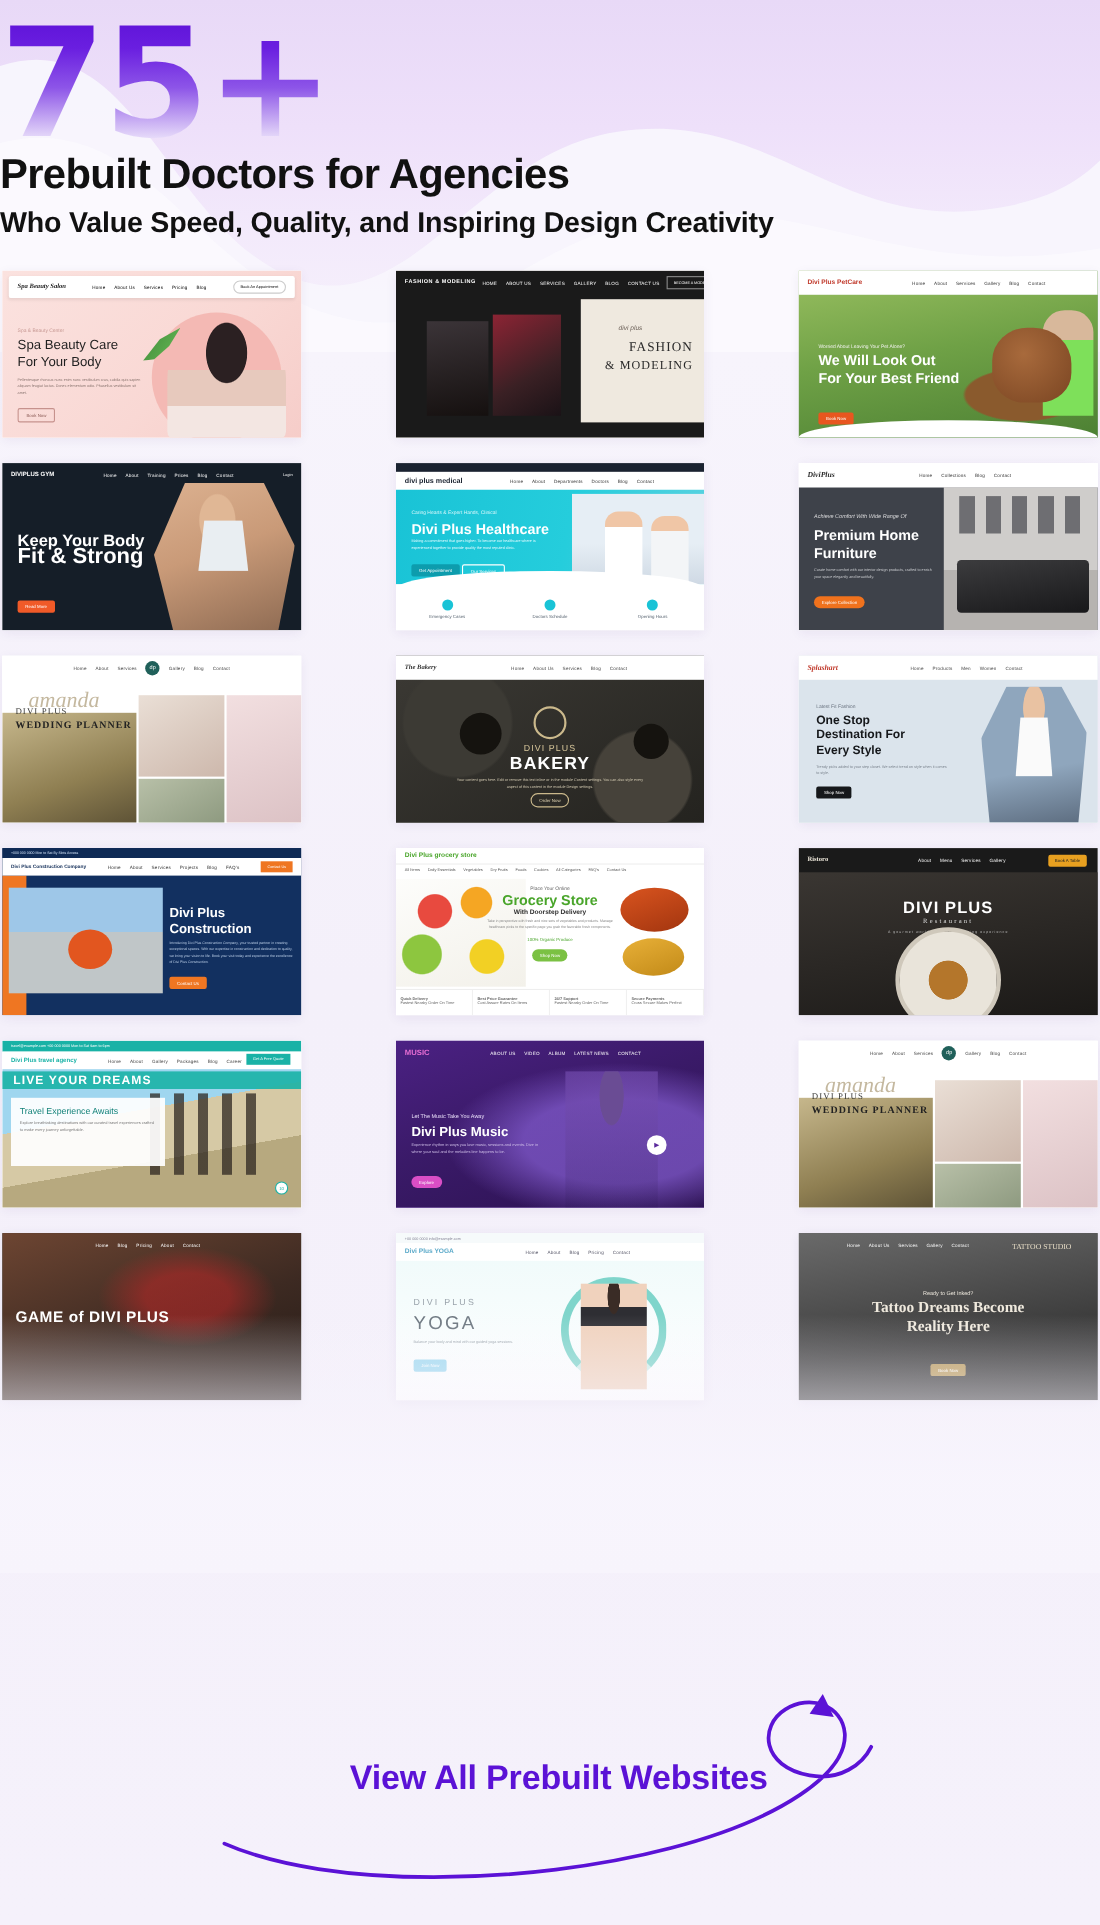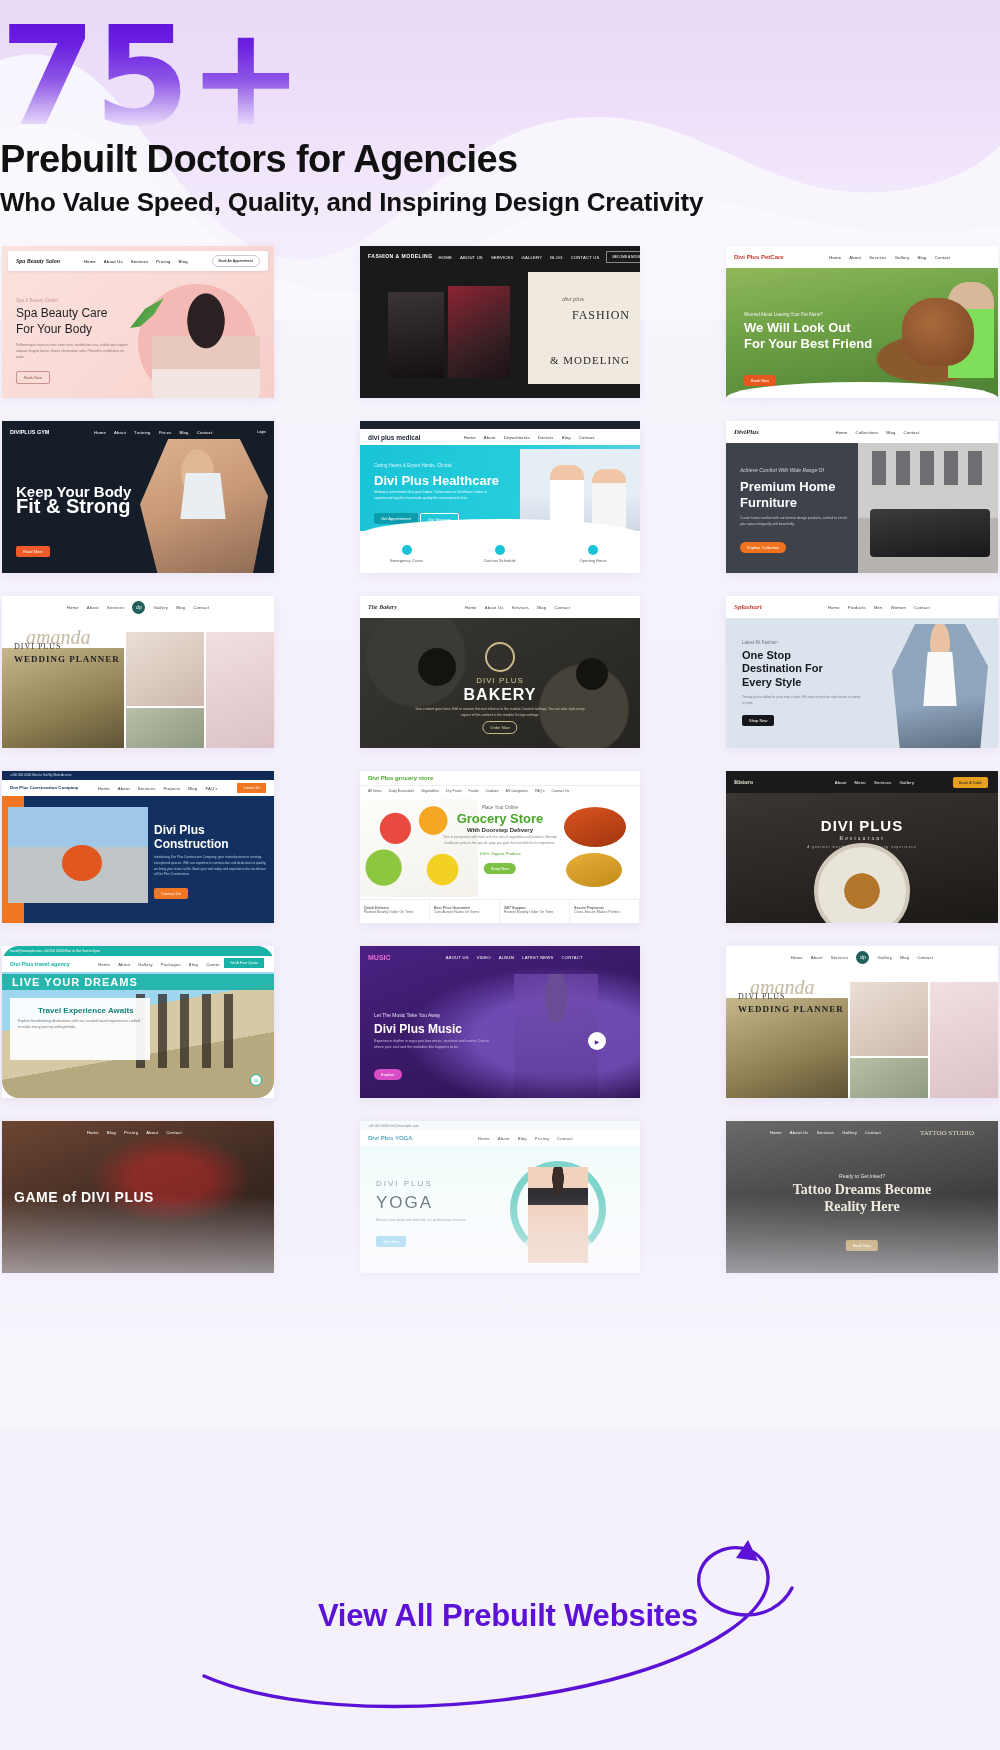--- a/index.html
+++ b/index.html
@@ -101,21 +101,21 @@
   .t-spa .leaf { position:absolute; left:128px; top:52px; width:34px; height:30px;
      background: linear-gradient(120deg,#3f8a3a,#68ba55); clip-path: polygon(0 100%, 45% 35%, 100% 0, 70% 55%, 30% 95%); }
 
   
   .t-fashion { background:#ece6dd; }
   .t-fashion .dark { position:absolute; left:0; top:0; width:100%; height:100%; background:#1a1a1a;}
   .t-fashion .panel { position:absolute; right:0; top:26px; bottom:14px; width:112px; background:#efe9df;}
   .t-fashion .ph1 { position:absolute; left:28px; top:46px; width:56px; height:86px; background:linear-gradient(170deg,#3b3438,#15100f);}
   .t-fashion .ph2 { position:absolute; left:88px; top:40px; width:62px; height:92px; background:linear-gradient(150deg,#8c2434,#3a2024 60%,#1a1216);}
   .t-fashion .ftitle { position:absolute; right:10px; top:62px; color:#2a2a2a; font-size:12px; letter-spacing:1px; font-family:"Liberation Serif", serif;}
-  .t-fashion .fsub { position:absolute; right:10px; top:80px; color:#2a2a2a; font-size:11px; letter-spacing:1px; font-family:"Liberation Serif", serif;margin-top:28px;}
+  .t-fashion .fsub { position:absolute; right:10px; top:80px; color:#2a2a2a; font-size:11px; letter-spacing:1px; font-family:"Liberation Serif", serif;}
   .t-fashion .fkick { position:absolute; right:56px; top:50px; color:#6a5f57; font-size:6px; font-style:italic;}
 
   
   .t-pet { background:linear-gradient(160deg,#7fae46,#4f8a3a 50%, #39702c); }
   .t-pet .navbar { background:#fff; }
   .t-pet .grass { position:absolute; inset:22px 0 0 0; background:
       radial-gradient(ellipse at 75% 70%, #8a5a2d 0 18%, transparent 19%),
       linear-gradient(170deg,#8fb85a 0%, #6fa146 40%, #4c8033 100%);}
   .t-pet .dog { position:absolute; right:24px; top:52px; width:72px; height:68px; border-radius:44% 48% 40% 40%;
       background: radial-gradient(circle at 40% 35%, #a86a3c, #7a4522); }
@@ -240,30 +240,30 @@
   .t-rest .navbar { color:#fff; }
   .t-rest .hero { position:absolute; left:0; right:0; top:22px; bottom:0;
       background: linear-gradient(170deg,#3a3632,#1b1917);}
   .t-rest .t1 { position:absolute; left:0; right:0; top:46px; text-align:center; color:#fff; font-size:15px; font-weight:700; letter-spacing:1px;}
   .t-rest .t2 { position:absolute; left:0; right:0; top:64px; text-align:center; color:#ddd; font-size:6px; letter-spacing:2px; font-family:"Liberation Serif",serif;}
   .t-rest .plate { position:absolute; left:50%; transform:translateX(-50%); bottom:-16px; width:96px; height:96px; border-radius:50%;
       background: radial-gradient(circle at 50% 50%, #b4762b 0 28%, #e9e4da 29% 100%); border:4px solid #cfc8bb;}
   .t-rest .btn-top { position:absolute; right:10px; top:6px; font-size:4px; background:#e8a020; color:#222; padding:3px 6px; border-radius:2px;}
 
   
-  .t-trav { background:#fff;border-radius:17px; }
+  .t-trav { background:#fff; }
   .t-trav .topbar { position:absolute; left:0; right:0; top:0; height:10px; background:#19b2a6; display:flex; align-items:center; padding:0 8px; gap:10px; font-size:3.4px; color:#fff;}
   .t-trav .navbar { top:10px; background:#fff; height:16px;}
   .t-trav .photo { position:absolute; left:0; right:0; top:26px; bottom:0;
       background: linear-gradient(170deg,#9fd6ef 0 34%, #d6c9a5 34% 62%, #b7a97f 62% 100%);}
   .t-trav .people { position:absolute; right:28px; top:48px; width:110px; height:74px;
       background: repeating-linear-gradient(90deg, rgba(45,38,32,.75) 0 9px, transparent 9px 22px);}
   .t-trav .banner { position:absolute; left:0; right:0; top:28px; height:16px; background:rgba(26,178,166,.9); color:#fff; font-size:11px; font-weight:800; letter-spacing:1px; display:flex; align-items:center; padding-left:10px;}
   .t-trav .cardbox { position:absolute; left:8px; top:52px; width:140px; height:62px; background:rgba(255,255,255,.93); padding:8px;}
-  .t-trav .ct { font-size:8px; color:#15837a; font-weight:700;margin-left:20px;}
+  .t-trav .ct { font-size:8px; color:#15837a; font-weight:400;}
   .t-trav .cs { font-size:3.6px; color:#777; line-height:1.6; margin-top:4px;}
   .t-trav .dot2 { position:absolute; right:12px; bottom:12px; width:12px; height:12px; border-radius:50%; background:#fff; border:1px solid #19b2a6;}
   .t-trav .btn-top { position:absolute; right:10px; top:12px; font-size:3.6px; background:#19b2a6; color:#fff; padding:3px 6px;}
 
   
   .t-music { background:#4c1d95; }
   .t-music .navbar { color:#fff; }
   .t-music .hero { position:absolute; left:0; right:0; top:0; bottom:0;
       background: radial-gradient(ellipse at 72% 60%, rgba(140,100,220,.65) 0 30%, transparent 55%),
                   linear-gradient(160deg,#4b2183 0%, #3a1a68 45%, #2b1250 100%);}

